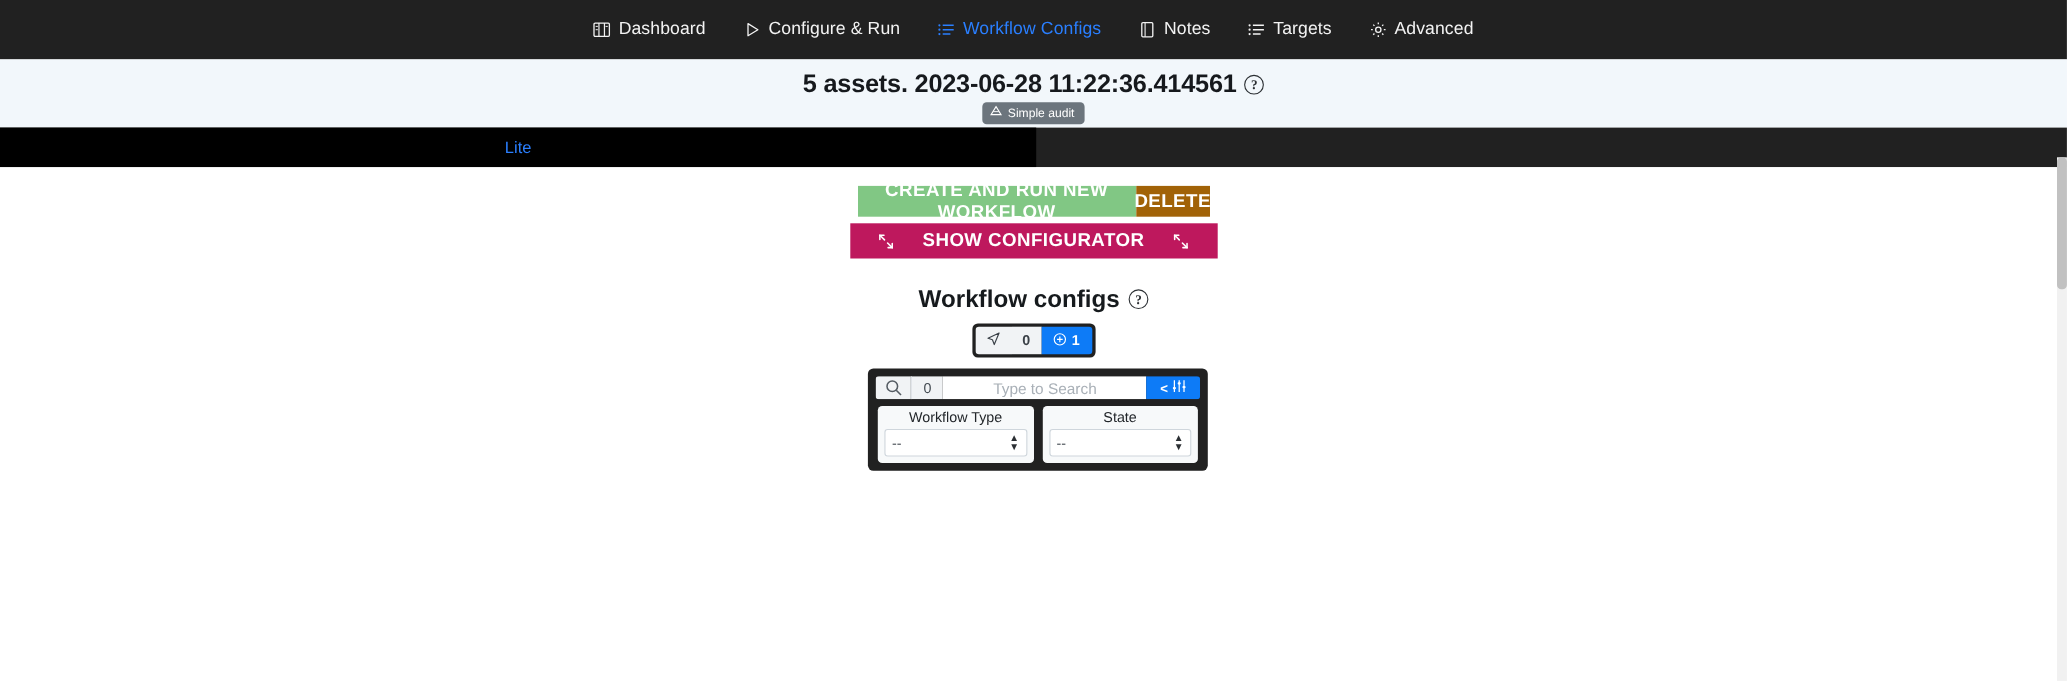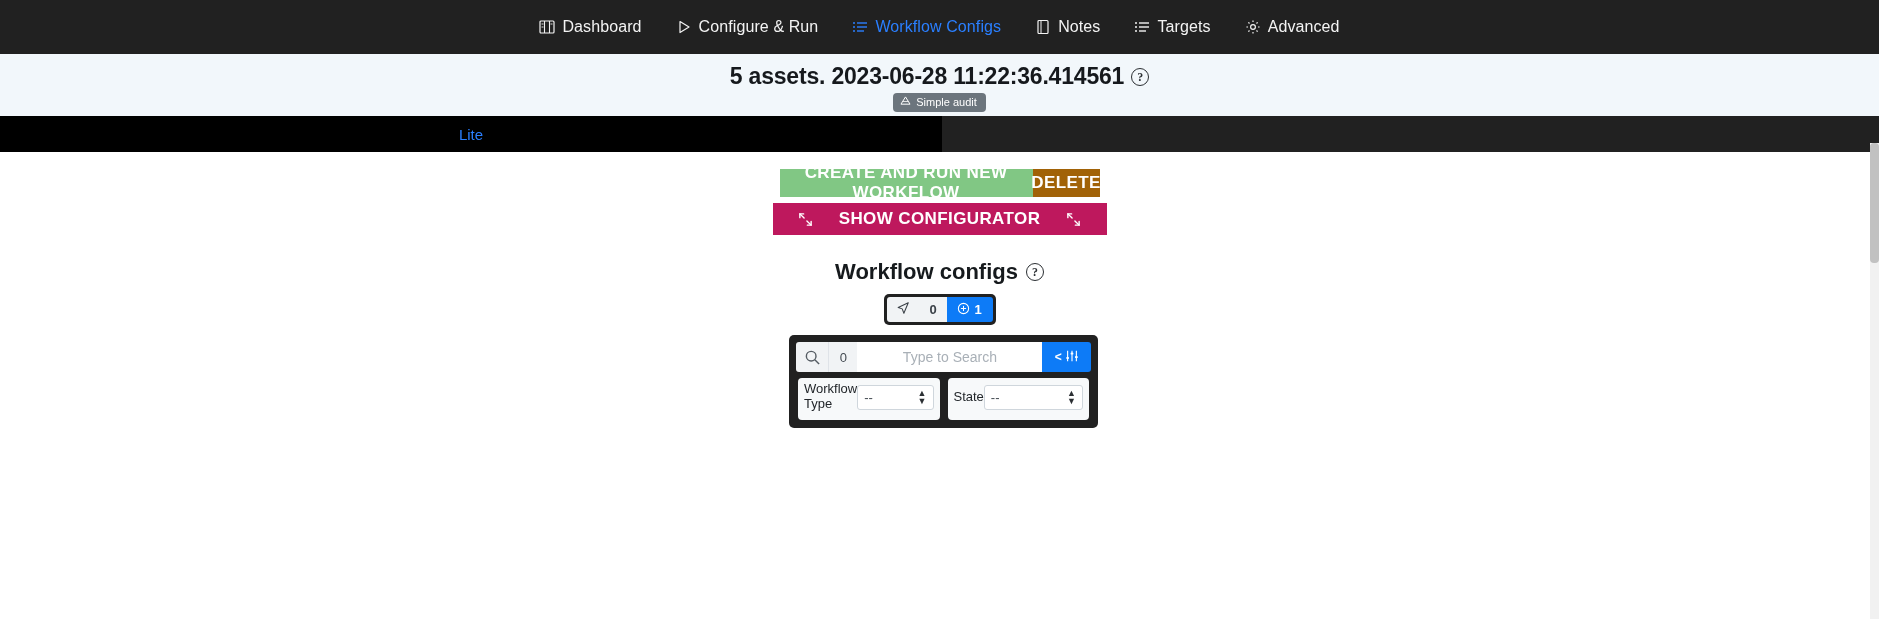--- a/index.html
+++ b/index.html
@@ -145,21 +145,21 @@
   .s-input::placeholder { color: #a9b0b7; }
   .s-filter {
     width: 53px; background: #0d7bf7; color: #ffffff;
     display: flex; align-items: center; justify-content: center;
     gap: 3px; font-size: 12px; font-weight: bold; cursor: pointer;
   }
   .filters { display: flex; gap: 8px; padding: 0 2px; }
   .filter-box {
     flex: 1; background: #f7f9fa; border-radius: 4px;
     padding: 3px 6px 6px;
-    display: flex; flex-direction: row; align-items: center;
+    display: flex; flex-direction: column; align-items: center;
   }
   .filter-label { font-size: 13px; color: #22262a; margin-bottom: 3px; }
   .filter-sel {
     width: 100%; height: 25px; background: #ffffff;
     border: 1px solid #cfd6dc; border-radius: 3px;
     display: flex; align-items: center; justify-content: space-between;
     padding: 0 6px; font-size: 13px; color: #444b52; cursor: pointer;
   }
   .sel-arrows { font-size: 9px; line-height: .85; color: #2b2f33; text-align: center; }
 

